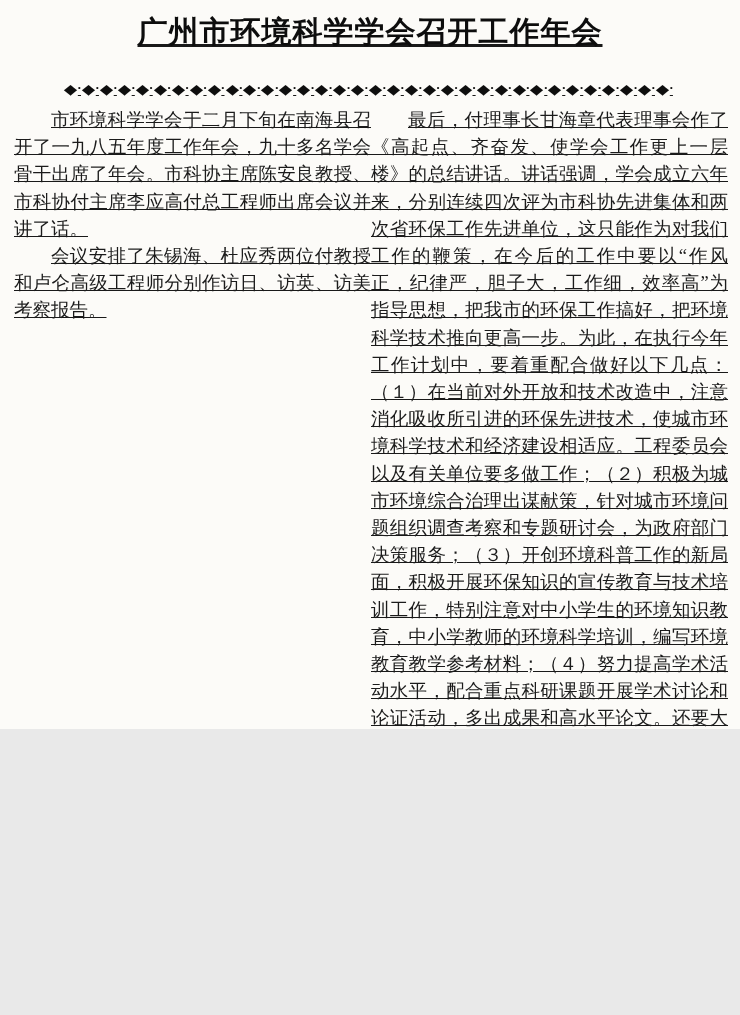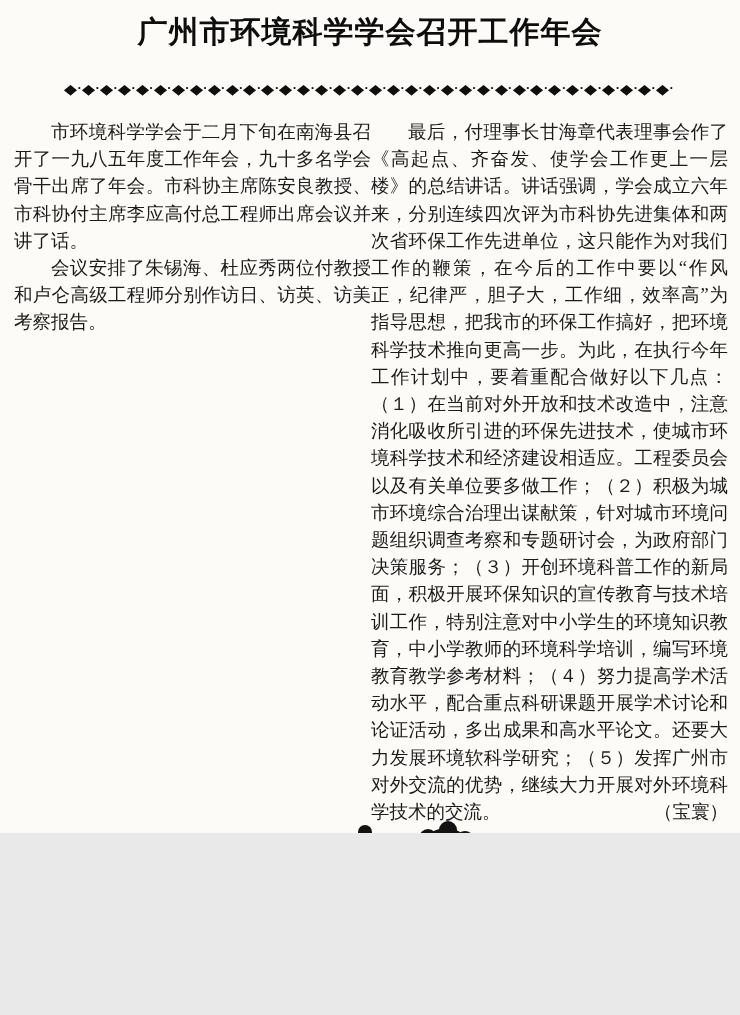--- a/index.html
+++ b/index.html
@@ -1,24 +1,25 @@
 <!DOCTYPE html>
 <html><head>
 <meta charset="utf-8">
 <style>
   html, body { margin: 0; padding: 0; background: #e9e9e9; }
   .page {
     position: relative;
     width: 740px;
-    height: 833px;
+    height: 729px;
     margin: 0 auto;
     background: #fcfbf8;
     overflow: hidden;
     font-family: "Liberation Serif", serif;
     color: #191919;
+    text-decoration: underline;
   }
   .title {
     margin: 0;
     padding-top: 12px;
     text-align: center;
     font-family: "DejaVu Sans", sans-serif;
     font-size: 30px;
     font-weight: bold;
     letter-spacing: 1px;
     color: #0d0d0d;
@@ -31,21 +32,21 @@
     white-space: nowrap;
     overflow: hidden;
     color: #0e0e0e;
     text-align: center;
   }
   .dia  { font-size: 14px; display: inline-block; transform: scaleX(1.25); }
   .ddot { font-size: 9px; vertical-align: 3px; margin: 0 2px; }
   .columns {
     display: flex;
     padding: 0 12px 0 14px;
-    margin-top: 20px;
+    margin-top: 8px;
   }
   .col {
     flex: 1;
     min-width: 0;
     font-size: 18.5px;
     line-height: 27.2px;
     text-align: justify;
     color: #1b1b1b;
   }
   .para { margin: 0; text-indent: 2em; }

